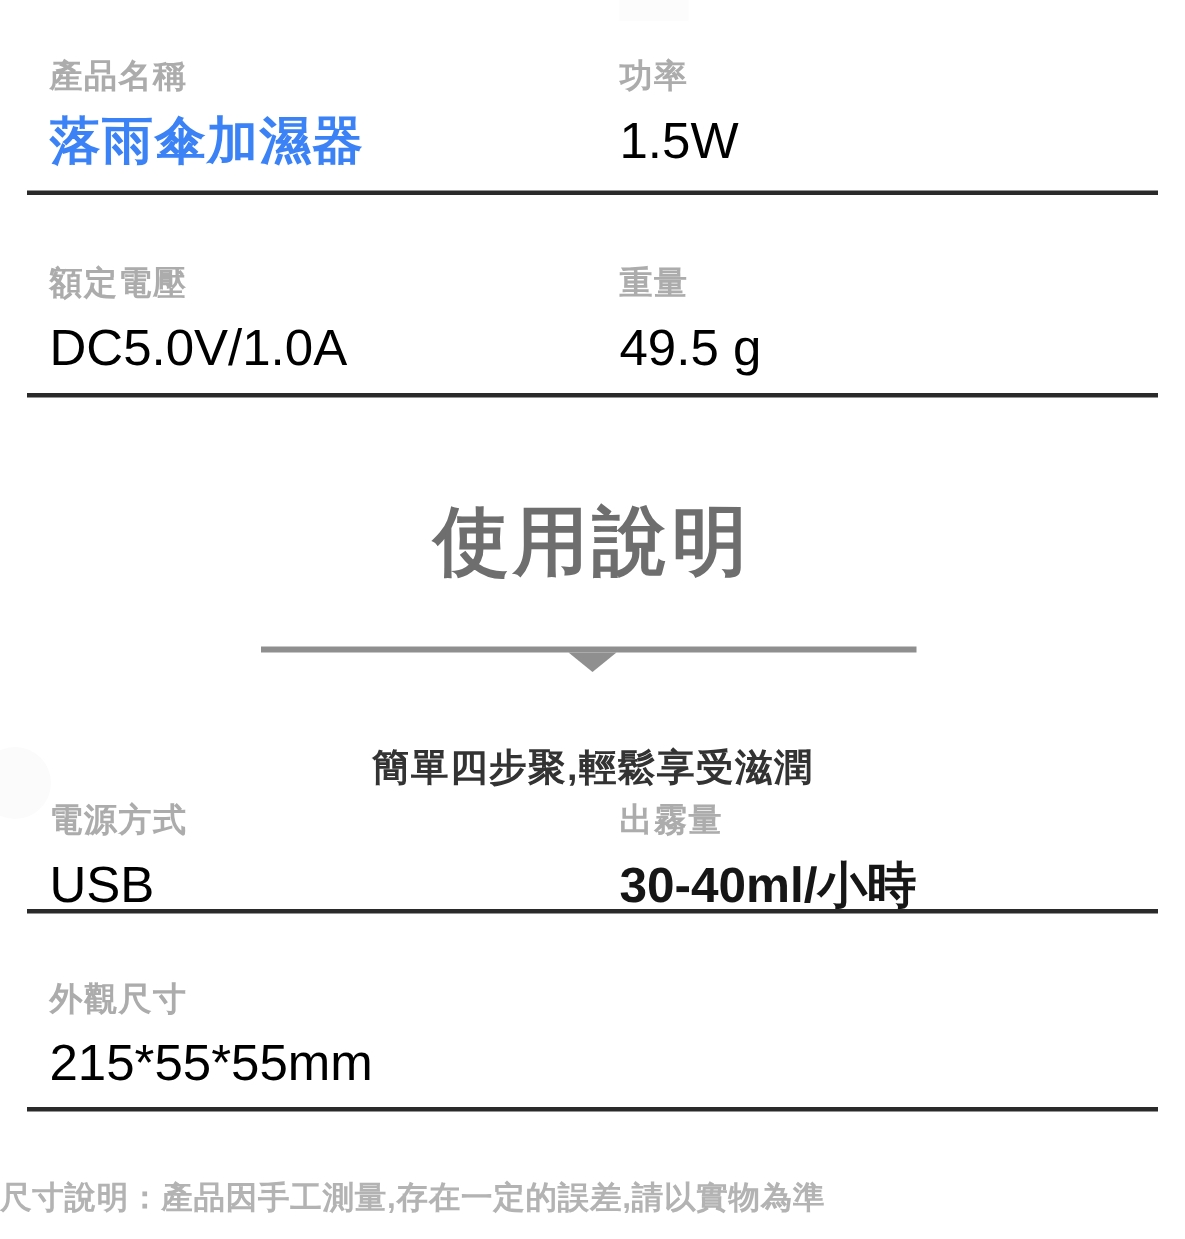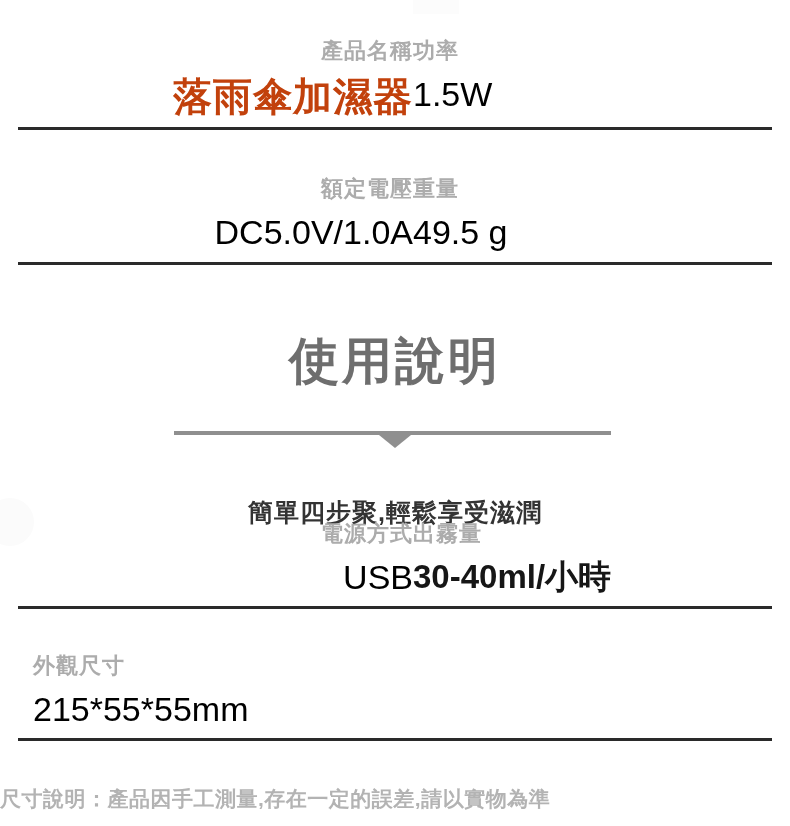--- a/index.html
+++ b/index.html
@@ -18,41 +18,41 @@
   }
   .deco-circle {
     position:absolute; left:-14px; top:498px; width:48px; height:48px;
     border-radius:50%; background:#fbfbfb;
   }
   
   .spec-row {
     position:absolute; left:33px; right:18px;
     display:flex; align-items:flex-start;
   }
-  .spec-col-left  { width:380px;text-align:right; }
+  .spec-col-left  { width:380px; }
   .spec-col-right { flex:1; }
   .spec-label {
     font-size:22px; font-weight:bold; color:#acacac;
     line-height:1.18; letter-spacing:1px;
   }
   .spec-value {
     display:inline-block;
     margin-top:13px;
     font-size:34px; font-weight:normal; color:#000000;
     line-height:1.05; letter-spacing:0px;
   }
   .spec-value.cjk-bold {
-    font-size:39px; font-weight:bold; color:#c2410c; letter-spacing:1px;
+    font-size:34px; font-weight:bold; color:#3b82f6; letter-spacing:1px;
   }
   .spec-value.num-bold {
     font-size:33px; font-weight:bold; color:#161616;
   }
   .row-1 { top:38px; }
   .row-2 { top:176px; }
-  .row-3 { top:521px; }
+  .row-3 { top:534px; }
   .row-4 { top:653px; }
   
   .divider {
     position:absolute; left:18px; width:754px; height:3px;
     background:#2a2a2a;
   }
   .divider-1 { top:127px; }
   .divider-2 { top:262px; }
   .divider-3 { top:606px; }
   .divider-4 { top:738px; }

